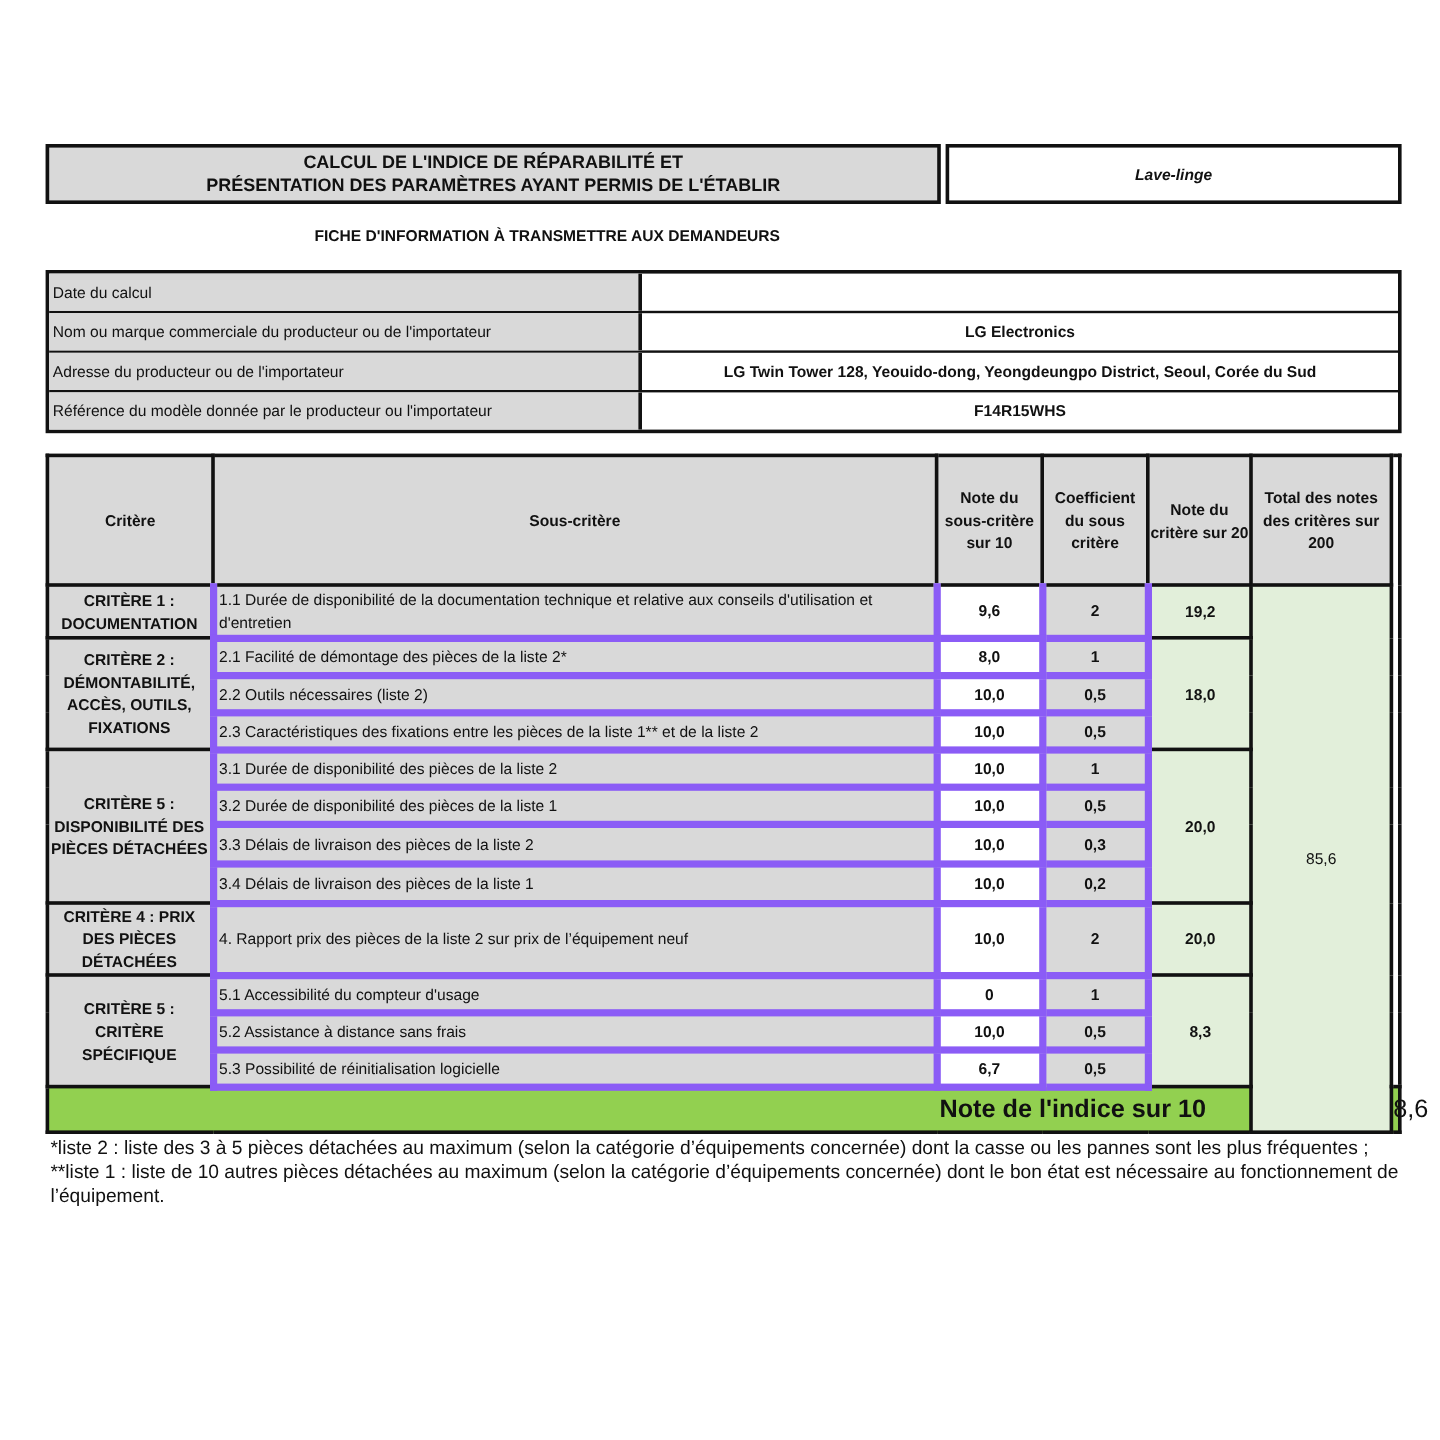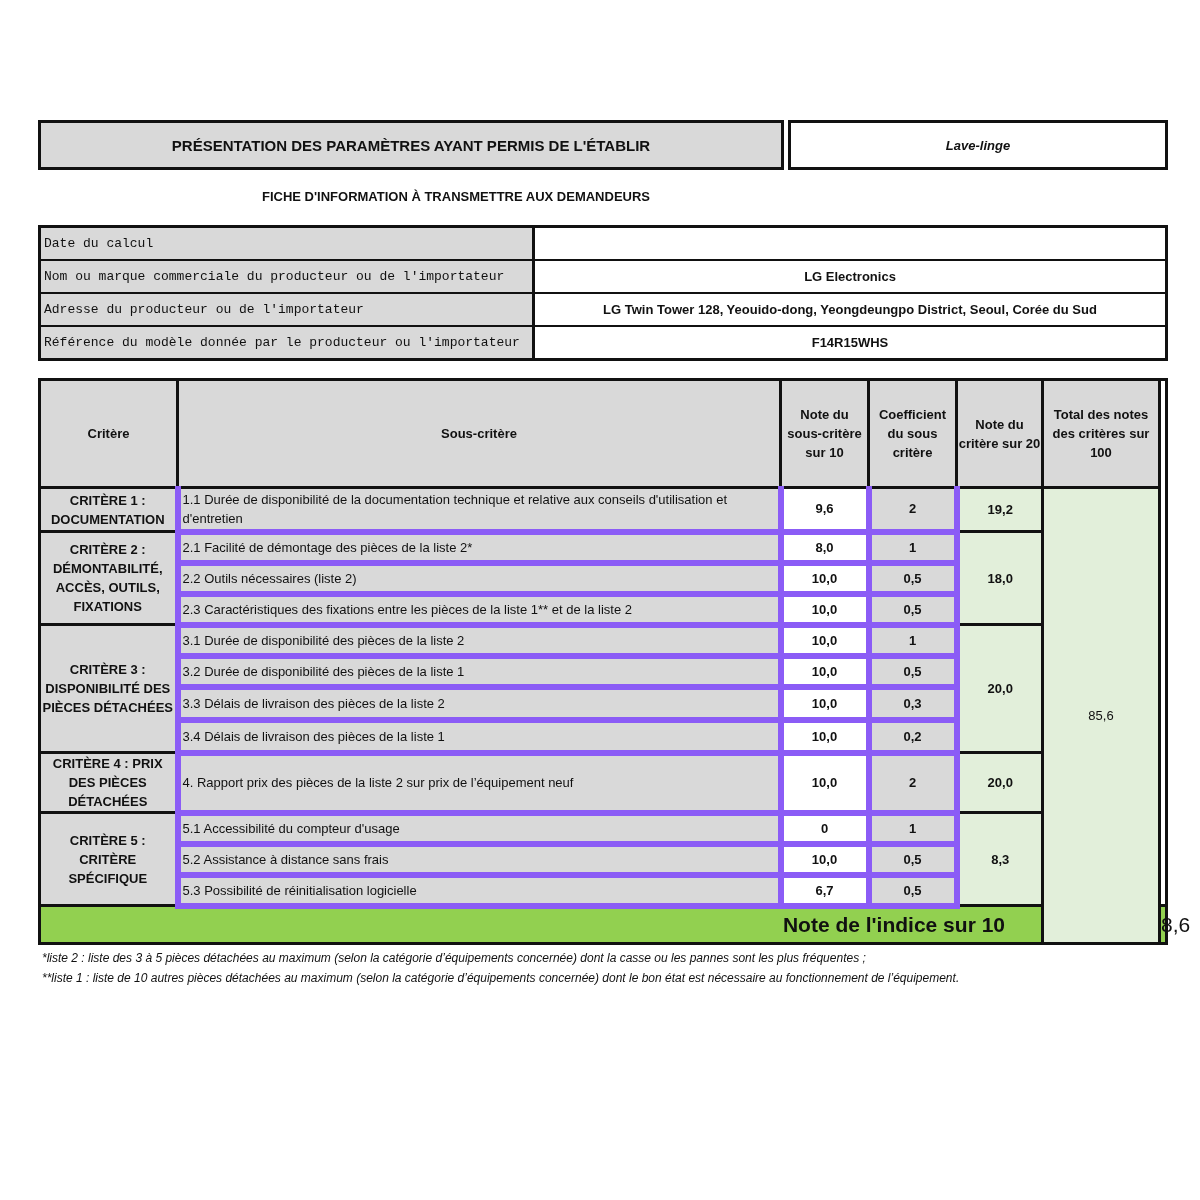--- a/index.html
+++ b/index.html
@@ -14,21 +14,21 @@
     .hdr-gap { width: 4px; }
     .hdr-cat { flex: 1; box-sizing: border-box; border: 3px solid #111; background: #fff;
       display: flex; justify-content: center; align-items: center; font-style: italic; font-weight: bold; font-size: 13px; text-align: center; }
 
     .sub { text-align: center; font-weight: bold; font-size: 13px; line-height: 20px; margin-top: 17px; width: 836px; }
 
     
     .info { margin-top: 18px; border: 3px solid #111; }
     .info-row { display: flex; height: 31px; border-bottom: 2px solid #111; }
     .info-row:last-child { border-bottom: none; }
-    .info-label { width: 488px; background: #d9d9d9; font-size: 13px; padding-left: 3px; display: flex; align-items: center; border-right: 3px solid #111; font-family: Liberation Mono, monospace; }
+    .info-label { width: 488px; background: #d9d9d9; font-size: 13px; padding-left: 3px; display: flex; align-items: center; border-right: 3px solid #111; }
     .info-value { flex: 1; display: flex; justify-content: center; align-items: center; font-weight: bold; font-size: 13px; }
 
     
     table.main { margin-top: 17px; border-collapse: collapse; width: 1130px; table-layout: fixed; font-size: 13px; }
     table.main td, table.main th { border: 6px solid #8b5cf6; padding: 0; }
     th { background: #d9d9d9; font-weight: bold; font-size: 13px; line-height: 19px; }
     .c-crit { width: 138px; }
     .c-sub { width: 603px; }
     .c-note { width: 88px; }
     .c-coef { width: 88px; }
@@ -42,28 +42,29 @@
     .tot { background: #e2efda; text-align: center; font-weight: normal; border: 3px solid #111 !important; }
     tr.r { height: 31px; }
     tr.head { height: 108px; }
     th.thick { border: 3px solid #111 !important; }
     tr.grp-top td { border-top: 3px solid #111; }
     .final-label { background: #92d050; text-align: right; font-weight: bold; font-size: 21px; padding-right: 36px !important; border: 3px solid #111 !important; }
     .final-val { background: #92d050; text-align: center; font-weight: normal; font-size: 21px; border: 3px solid #111 !important; }
     tr.final { height: 38px; }
     table.main { border: 3px solid #111; }
 
-    .foot { margin-top: 3px; font-style: italic; font-size: 12px; line-height: 20px; padding-left: 4px; }
+    .foot { margin-top: 3px; font-size: 16px; line-height: 20px; padding-left: 4px; }
   </style>
 </head>
 <body>
 
 <div class="page">
   <div class="hdr">
     <div class="hdr-title">
+      <div>CALCUL DE L'INDICE DE RÉPARABILITÉ ET</div>
       <div>PRÉSENTATION DES PARAMÈTRES AYANT PERMIS DE L'ÉTABLIR</div>
     </div>
     <div class="hdr-gap"></div>
     <div class="hdr-cat">Lave-linge</div>
   </div>
 
   <div class="sub">
     <div>FICHE D'INFORMATION À TRANSMETTRE AUX DEMANDEURS</div>
   </div>
 
@@ -94,21 +95,21 @@
         <col class="c-c20">
         <col class="c-tot">
     </colgroup>
     <tbody>
         <tr class="head">
       <th class="thick">Critère</th>
       <th class="thick">Sous-critère</th>
       <th class="thick">Note du sous-critère sur 10</th>
       <th class="thick">Coefficient du sous critère</th>
       <th class="thick">Note du critère sur 20</th>
-      <th class="thick">Total des notes des critères sur 100</th>
+      <th class="thick">Total des notes des critères sur 200</th>
     </tr>
 
     <tr class="r grp-top" style="height:44px">
       <td class="crit">CRITÈRE 1 : DOCUMENTATION</td>
       <td class="subc">1.1 Durée de disponibilité de la documentation technique et relative aux conseils d'utilisation et d'entretien</td>
       <td class="note">9,6</td>
       <td class="coef">2</td>
       <td class="c20">19,2</td>
       <td class="tot" rowspan="13">85,6</td>
     </tr>
@@ -125,21 +126,21 @@
       <td class="note">10,0</td>
       <td class="coef">0,5</td>
     </tr>
     <tr class="r">
       <td class="subc">2.3 Caractéristiques des fixations entre les pièces de la liste 1** et de la liste 2</td>
       <td class="note">10,0</td>
       <td class="coef">0,5</td>
     </tr>
 
     <tr class="r grp-top">
-      <td class="crit" rowspan="4">CRITÈRE 3 : DISPONIBILITÉ DES PIÈCES DÉTACHÉES</td>
+      <td class="crit" rowspan="4">CRITÈRE 5 : DISPONIBILITÉ DES PIÈCES DÉTACHÉES</td>
       <td class="subc">3.1 Durée de disponibilité des pièces de la liste 2</td>
       <td class="note">10,0</td>
       <td class="coef">1</td>
       <td class="c20" rowspan="4">20,0</td>
     </tr>
     <tr class="r">
       <td class="subc">3.2 Durée de disponibilité des pièces de la liste 1</td>
       <td class="note">10,0</td>
       <td class="coef">0,5</td>
     </tr>

